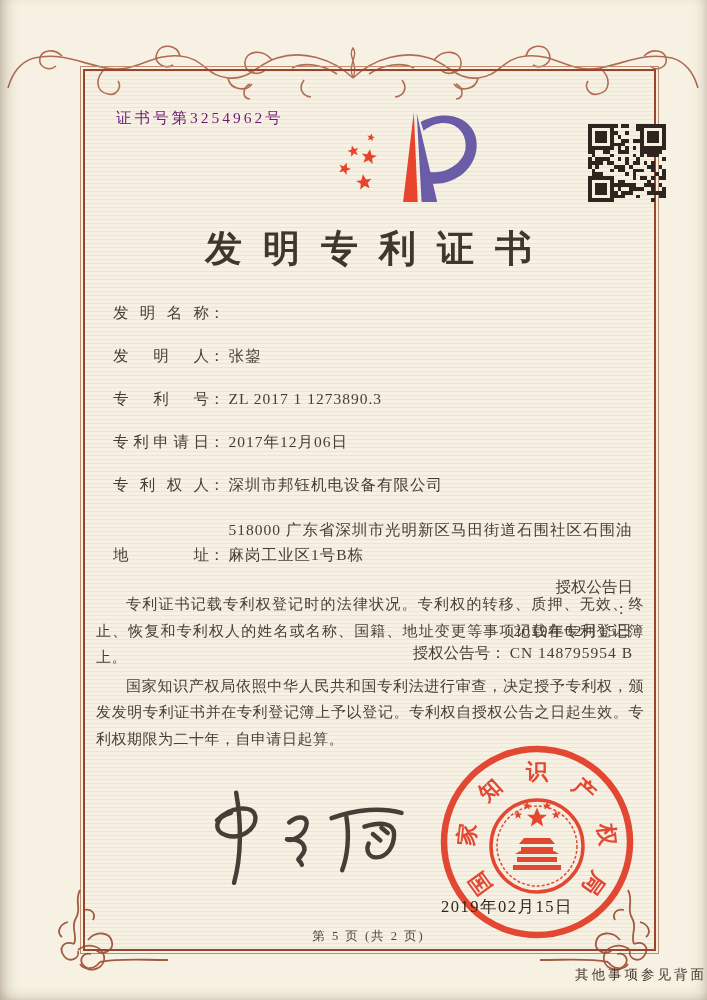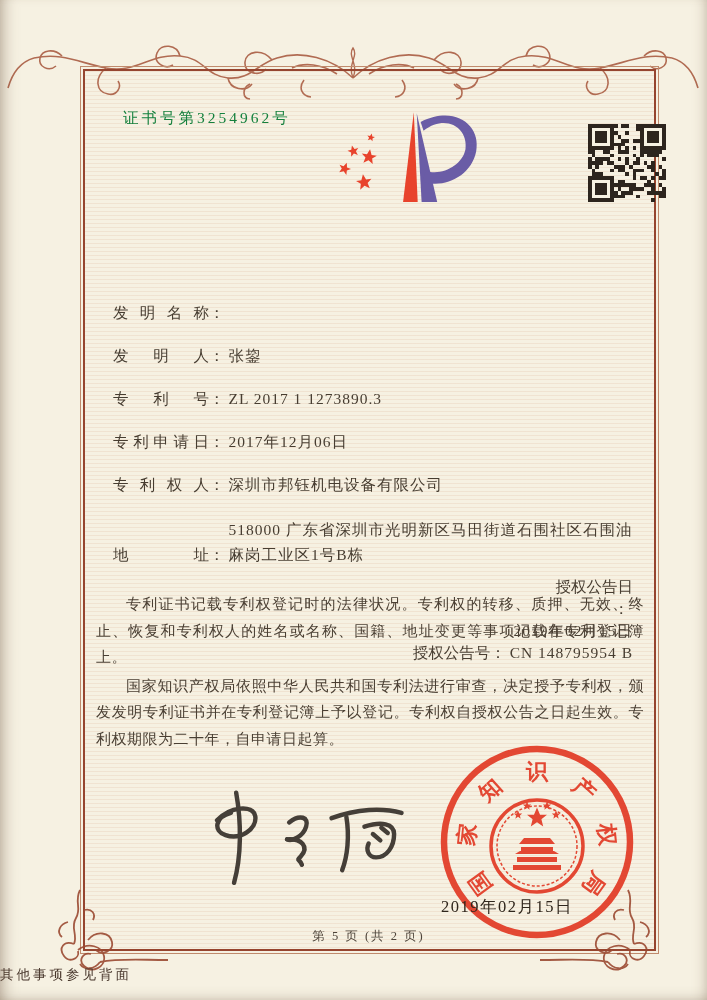--- a/index.html
+++ b/index.html
@@ -11,21 +11,21 @@
   
   .ornament-top{position:absolute;left:4px;top:34px;width:699px;height:66px;}
   .flourish{position:absolute;width:128px;height:84px;}
   .flourish.left{left:44px;top:888px;}
   .flourish.right{left:536px;top:888px;transform:scaleX(-1);}
   
   .frame{position:absolute;left:80px;top:66px;width:577px;height:886px;border:1px solid #c08a6c;}
   .frame .inner{position:absolute;inset:2px;border:2px solid #96452f;
       background:repeating-linear-gradient(180deg, rgba(206,140,108,.14) 0 1px, rgba(0,0,0,0) 1px 4px);}
   
-  .cert-no{position:absolute;left:116px;top:108px;font-size:15.5px;letter-spacing:3px;color:#15803d;margin-left:7px;}
+  .cert-no{position:absolute;left:116px;top:108px;font-size:15.5px;letter-spacing:3px;color:#701a75;}
   .logo{position:absolute;left:328px;top:100px;width:156px;height:118px;}
   .qr{position:absolute;left:588px;top:124px;width:78px;height:78px;}
   .qr svg{width:100%;height:100%;}
   .title{position:absolute;left:80px;top:224px;width:577px;text-align:center;
          font-size:37px;font-weight:700;letter-spacing:21px;text-indent:21px;color:#3f372c;}
   
   .fields{position:absolute;left:113px;top:302px;width:520px;font-size:15.5px;color:#473d31;}
   .frow{display:flex;align-items:flex-end;line-height:22px;margin-bottom:21px;}
   .flabel{display:inline-block;width:96px;text-align:justify;text-align-last:justify;flex:0 0 96px;}
   .fcolon{margin:0 4px 0 0;}
@@ -40,21 +40,21 @@
   
   .signoff{position:absolute;left:114px;top:812px;font-family:"Liberation Sans","DejaVu Sans",sans-serif;
            font-size:16.5px;letter-spacing:3px;color:#3a332b;line-height:32px;}
   .signature{position:absolute;left:198px;top:780px;width:212px;height:106px;}
   
   .seal{position:absolute;left:437px;top:742px;width:200px;height:200px;opacity:.9;}
   .seal-date{position:absolute;left:441px;top:896px;font-size:16.5px;letter-spacing:1.5px;color:#2f2information;color:#2f261c;}
   
   .page-num{position:absolute;left:80px;top:928px;width:577px;text-align:center;font-size:12.5px;
             letter-spacing:2px;color:#4e443a;}
-  .foot-note{position:absolute;left:0;top:966px;width:707px;text-align:left;font-size:13.5px;
+  .foot-note{position:absolute;left:0;top:966px;width:707px;text-align:right;font-size:13.5px;
              letter-spacing:3px;color:#46352a;}
 </style>
 </head>
 <body>
 
 <div class="page">
 
   <svg class="ornament-top" viewBox="0 0 699 66">
     <g fill="none" stroke="#a5543a" stroke-width="1.6" opacity=".85">
       <g id="halfband">
@@ -245,20 +245,21 @@
           <rect x="8" y="19" width="1" height="1"></rect>
           <rect x="9" y="19" width="1" height="1"></rect>
           <rect x="13" y="19" width="1" height="1"></rect>
           <rect x="19" y="19" width="1" height="1"></rect>
           <rect x="20" y="19" width="1" height="1"></rect>
           <rect x="17" y="20" width="1" height="1"></rect>
         </g>
     </svg>
   </div>
 
+  <div class="title">发明专利证书</div>
 
   <div class="fields">
     <div class="frow">
       <span class="flabel">发明名称</span>
         <span class="fcolon">：</span>
     </div>
     <div class="frow">
       <span class="flabel">发明人</span>
         <span class="fcolon">：</span>
       <span class="fvalue">张鋆</span>

